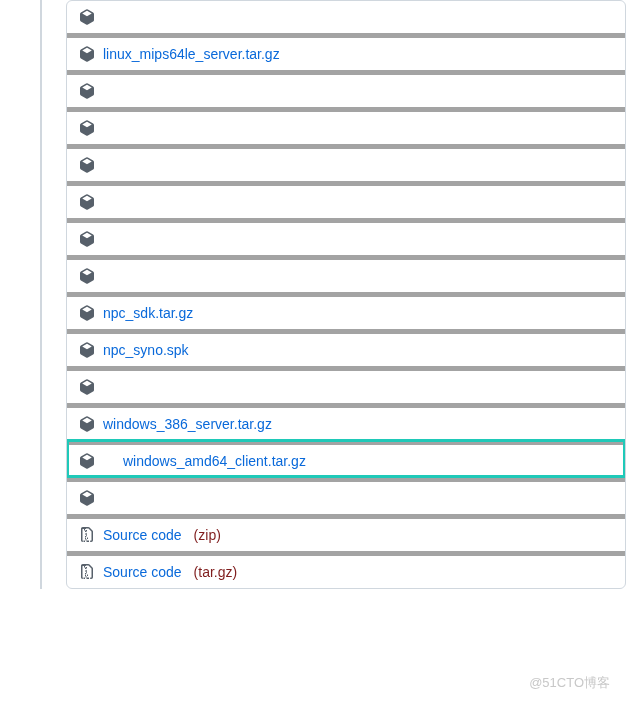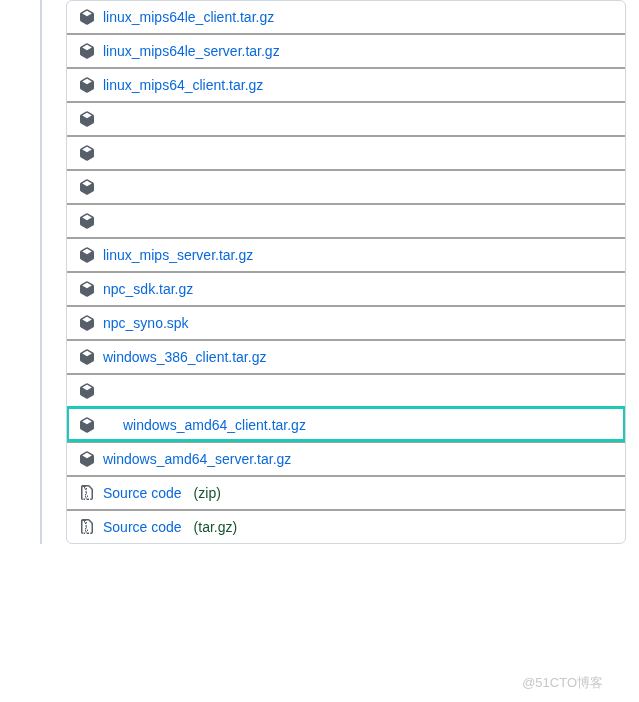--- a/index.html
+++ b/index.html
@@ -19,21 +19,21 @@
       margin-left: 24px;
       border: 1px solid #d0d7de;
       border-radius: 6px;
       overflow: hidden;
       width: 560px;
     }
     .asset-row {
       display: flex;
       align-items: center;
       padding: 8px 12px;
-      border-top: 2px solid #a3a3a3;
+      border-top: 5px solid #a3a3a3;
       gap: 8px;
     }
     .asset-row:first-child { border-top: none; }
     .asset-row.highlighted {
       outline: 3px solid #1fc9b8;
       outline-offset: -2px;
       position: relative;
       z-index: 1;
       gap: 28px;
     }
@@ -41,60 +41,51 @@
       color: #0969da;
       text-decoration: none;
       font-size: 14px;
     }
     .icon {
       flex-shrink: 0;
       color: #57606a;
       display: inline-flex;
     }
     .fmt {
-      color: #14532d;
+      color: #7f1d1d;
       margin-left: 4px;
     }
     .watermark {
       position: fixed;
-      right: 36px;
+      right: 29px;
       bottom: 10px;
       color: #c8c8c8;
       font-size: 13px;
       pointer-events: none;
     }
   </style>
 </head>
 <body>
 
 <div class="timeline">
   <div class="assets" id="asset-list">
       <div class="asset-row">
         <span class="icon">
           <svg viewBox="0 0 16 16" width="16" height="16" fill="currentColor">
             <path d="M8.878.392a1.75 1.75 0 0 0-1.756 0l-5.25 3.045A1.75 1.75 0 0 0 1 4.951v6.098c0 .624.332 1.2.872 1.514l5.25 3.045a1.75 1.75 0 0 0 1.756 0l5.25-3.045c.54-.313.872-.89.872-1.514V4.951c0-.624-.332-1.2-.872-1.514ZM7.875 1.69a.25.25 0 0 1 .25 0l4.63 2.685L8 7.133 3.245 4.375ZM2.5 5.677v5.372c0 .09.047.171.125.216l4.625 2.683V8.432Zm6.25 8.271 4.625-2.683a.25.25 0 0 0 .125-.216V5.677L8.75 8.432Z"></path>
           </svg>
         </span>
-        <a class="asset-link" href="#">linux_mips64le_client.tar.gz</a>
       </div>
       <div class="asset-row">
         <span class="icon">
           <svg viewBox="0 0 16 16" width="16" height="16" fill="currentColor">
             <path d="M8.878.392a1.75 1.75 0 0 0-1.756 0l-5.25 3.045A1.75 1.75 0 0 0 1 4.951v6.098c0 .624.332 1.2.872 1.514l5.25 3.045a1.75 1.75 0 0 0 1.756 0l5.25-3.045c.54-.313.872-.89.872-1.514V4.951c0-.624-.332-1.2-.872-1.514ZM7.875 1.69a.25.25 0 0 1 .25 0l4.63 2.685L8 7.133 3.245 4.375ZM2.5 5.677v5.372c0 .09.047.171.125.216l4.625 2.683V8.432Zm6.25 8.271 4.625-2.683a.25.25 0 0 0 .125-.216V5.677L8.75 8.432Z"></path>
           </svg>
         </span>
         <a class="asset-link" href="#">linux_mips64le_server.tar.gz</a>
-      </div>
-      <div class="asset-row">
-        <span class="icon">
-          <svg viewBox="0 0 16 16" width="16" height="16" fill="currentColor">
-            <path d="M8.878.392a1.75 1.75 0 0 0-1.756 0l-5.25 3.045A1.75 1.75 0 0 0 1 4.951v6.098c0 .624.332 1.2.872 1.514l5.25 3.045a1.75 1.75 0 0 0 1.756 0l5.25-3.045c.54-.313.872-.89.872-1.514V4.951c0-.624-.332-1.2-.872-1.514ZM7.875 1.69a.25.25 0 0 1 .25 0l4.63 2.685L8 7.133 3.245 4.375ZM2.5 5.677v5.372c0 .09.047.171.125.216l4.625 2.683V8.432Zm6.25 8.271 4.625-2.683a.25.25 0 0 0 .125-.216V5.677L8.75 8.432Z"></path>
-          </svg>
-        </span>
-        <a class="asset-link" href="#">linux_mips64_client.tar.gz</a>
       </div>
       <div class="asset-row">
         <span class="icon">
           <svg viewBox="0 0 16 16" width="16" height="16" fill="currentColor">
             <path d="M8.878.392a1.75 1.75 0 0 0-1.756 0l-5.25 3.045A1.75 1.75 0 0 0 1 4.951v6.098c0 .624.332 1.2.872 1.514l5.25 3.045a1.75 1.75 0 0 0 1.756 0l5.25-3.045c.54-.313.872-.89.872-1.514V4.951c0-.624-.332-1.2-.872-1.514ZM7.875 1.69a.25.25 0 0 1 .25 0l4.63 2.685L8 7.133 3.245 4.375ZM2.5 5.677v5.372c0 .09.047.171.125.216l4.625 2.683V8.432Zm6.25 8.271 4.625-2.683a.25.25 0 0 0 .125-.216V5.677L8.75 8.432Z"></path>
           </svg>
         </span>
       </div>
       <div class="asset-row">
         <span class="icon">
@@ -116,21 +107,27 @@
             <path d="M8.878.392a1.75 1.75 0 0 0-1.756 0l-5.25 3.045A1.75 1.75 0 0 0 1 4.951v6.098c0 .624.332 1.2.872 1.514l5.25 3.045a1.75 1.75 0 0 0 1.756 0l5.25-3.045c.54-.313.872-.89.872-1.514V4.951c0-.624-.332-1.2-.872-1.514ZM7.875 1.69a.25.25 0 0 1 .25 0l4.63 2.685L8 7.133 3.245 4.375ZM2.5 5.677v5.372c0 .09.047.171.125.216l4.625 2.683V8.432Zm6.25 8.271 4.625-2.683a.25.25 0 0 0 .125-.216V5.677L8.75 8.432Z"></path>
           </svg>
         </span>
       </div>
       <div class="asset-row">
         <span class="icon">
           <svg viewBox="0 0 16 16" width="16" height="16" fill="currentColor">
             <path d="M8.878.392a1.75 1.75 0 0 0-1.756 0l-5.25 3.045A1.75 1.75 0 0 0 1 4.951v6.098c0 .624.332 1.2.872 1.514l5.25 3.045a1.75 1.75 0 0 0 1.756 0l5.25-3.045c.54-.313.872-.89.872-1.514V4.951c0-.624-.332-1.2-.872-1.514ZM7.875 1.69a.25.25 0 0 1 .25 0l4.63 2.685L8 7.133 3.245 4.375ZM2.5 5.677v5.372c0 .09.047.171.125.216l4.625 2.683V8.432Zm6.25 8.271 4.625-2.683a.25.25 0 0 0 .125-.216V5.677L8.75 8.432Z"></path>
           </svg>
         </span>
-        <a class="asset-link" href="#">linux_mips_server.tar.gz</a>
+      </div>
+      <div class="asset-row">
+        <span class="icon">
+          <svg viewBox="0 0 16 16" width="16" height="16" fill="currentColor">
+            <path d="M8.878.392a1.75 1.75 0 0 0-1.756 0l-5.25 3.045A1.75 1.75 0 0 0 1 4.951v6.098c0 .624.332 1.2.872 1.514l5.25 3.045a1.75 1.75 0 0 0 1.756 0l5.25-3.045c.54-.313.872-.89.872-1.514V4.951c0-.624-.332-1.2-.872-1.514ZM7.875 1.69a.25.25 0 0 1 .25 0l4.63 2.685L8 7.133 3.245 4.375ZM2.5 5.677v5.372c0 .09.047.171.125.216l4.625 2.683V8.432Zm6.25 8.271 4.625-2.683a.25.25 0 0 0 .125-.216V5.677L8.75 8.432Z"></path>
+          </svg>
+        </span>
       </div>
       <div class="asset-row">
         <span class="icon">
           <svg viewBox="0 0 16 16" width="16" height="16" fill="currentColor">
             <path d="M8.878.392a1.75 1.75 0 0 0-1.756 0l-5.25 3.045A1.75 1.75 0 0 0 1 4.951v6.098c0 .624.332 1.2.872 1.514l5.25 3.045a1.75 1.75 0 0 0 1.756 0l5.25-3.045c.54-.313.872-.89.872-1.514V4.951c0-.624-.332-1.2-.872-1.514ZM7.875 1.69a.25.25 0 0 1 .25 0l4.63 2.685L8 7.133 3.245 4.375ZM2.5 5.677v5.372c0 .09.047.171.125.216l4.625 2.683V8.432Zm6.25 8.271 4.625-2.683a.25.25 0 0 0 .125-.216V5.677L8.75 8.432Z"></path>
           </svg>
         </span>
         <a class="asset-link" href="#">npc_sdk.tar.gz</a>
       </div>
       <div class="asset-row">
@@ -140,44 +137,43 @@
           </svg>
         </span>
         <a class="asset-link" href="#">npc_syno.spk</a>
       </div>
       <div class="asset-row">
         <span class="icon">
           <svg viewBox="0 0 16 16" width="16" height="16" fill="currentColor">
             <path d="M8.878.392a1.75 1.75 0 0 0-1.756 0l-5.25 3.045A1.75 1.75 0 0 0 1 4.951v6.098c0 .624.332 1.2.872 1.514l5.25 3.045a1.75 1.75 0 0 0 1.756 0l5.25-3.045c.54-.313.872-.89.872-1.514V4.951c0-.624-.332-1.2-.872-1.514ZM7.875 1.69a.25.25 0 0 1 .25 0l4.63 2.685L8 7.133 3.245 4.375ZM2.5 5.677v5.372c0 .09.047.171.125.216l4.625 2.683V8.432Zm6.25 8.271 4.625-2.683a.25.25 0 0 0 .125-.216V5.677L8.75 8.432Z"></path>
           </svg>
         </span>
-        <a class="asset-link" href="#">windows_386_client.tar.gz</a>
       </div>
       <div class="asset-row">
         <span class="icon">
           <svg viewBox="0 0 16 16" width="16" height="16" fill="currentColor">
             <path d="M8.878.392a1.75 1.75 0 0 0-1.756 0l-5.25 3.045A1.75 1.75 0 0 0 1 4.951v6.098c0 .624.332 1.2.872 1.514l5.25 3.045a1.75 1.75 0 0 0 1.756 0l5.25-3.045c.54-.313.872-.89.872-1.514V4.951c0-.624-.332-1.2-.872-1.514ZM7.875 1.69a.25.25 0 0 1 .25 0l4.63 2.685L8 7.133 3.245 4.375ZM2.5 5.677v5.372c0 .09.047.171.125.216l4.625 2.683V8.432Zm6.25 8.271 4.625-2.683a.25.25 0 0 0 .125-.216V5.677L8.75 8.432Z"></path>
           </svg>
         </span>
+        <a class="asset-link" href="#">windows_386_server.tar.gz</a>
       </div>
       <div class="asset-row highlighted">
         <span class="icon">
           <svg viewBox="0 0 16 16" width="16" height="16" fill="currentColor">
             <path d="M8.878.392a1.75 1.75 0 0 0-1.756 0l-5.25 3.045A1.75 1.75 0 0 0 1 4.951v6.098c0 .624.332 1.2.872 1.514l5.25 3.045a1.75 1.75 0 0 0 1.756 0l5.25-3.045c.54-.313.872-.89.872-1.514V4.951c0-.624-.332-1.2-.872-1.514ZM7.875 1.69a.25.25 0 0 1 .25 0l4.63 2.685L8 7.133 3.245 4.375ZM2.5 5.677v5.372c0 .09.047.171.125.216l4.625 2.683V8.432Zm6.25 8.271 4.625-2.683a.25.25 0 0 0 .125-.216V5.677L8.75 8.432Z"></path>
           </svg>
         </span>
         <a class="asset-link" href="#">windows_amd64_client.tar.gz</a>
       </div>
       <div class="asset-row">
         <span class="icon">
           <svg viewBox="0 0 16 16" width="16" height="16" fill="currentColor">
             <path d="M8.878.392a1.75 1.75 0 0 0-1.756 0l-5.25 3.045A1.75 1.75 0 0 0 1 4.951v6.098c0 .624.332 1.2.872 1.514l5.25 3.045a1.75 1.75 0 0 0 1.756 0l5.25-3.045c.54-.313.872-.89.872-1.514V4.951c0-.624-.332-1.2-.872-1.514ZM7.875 1.69a.25.25 0 0 1 .25 0l4.63 2.685L8 7.133 3.245 4.375ZM2.5 5.677v5.372c0 .09.047.171.125.216l4.625 2.683V8.432Zm6.25 8.271 4.625-2.683a.25.25 0 0 0 .125-.216V5.677L8.75 8.432Z"></path>
           </svg>
         </span>
-        <a class="asset-link" href="#">windows_amd64_server.tar.gz</a>
       </div>
       <div class="asset-row">
         <span class="icon">
           <svg viewBox="0 0 16 16" width="16" height="16" fill="currentColor">
             <path d="M3.5 1.75v11.5c0 .09.048.173.126.217a.75.75 0 0 1-.752 1.298A1.748 1.748 0 0 1 2 13.25V1.75C2 .784 2.784 0 3.75 0h5.586c.464 0 .909.184 1.237.513l2.914 2.914c.329.328.513.773.513 1.237v8.586A1.75 1.75 0 0 1 12.25 15h-.5a.75.75 0 0 1 0-1.5h.5a.25.25 0 0 0 .25-.25V4.664a.25.25 0 0 0-.073-.177l-2.914-2.914a.25.25 0 0 0-.177-.073H7v1.5h1v1.5H7v1.25a.75.75 0 0 1 .75.75v2A.75.75 0 0 1 7 9.5v.5H6V9h1V7.5H6v-1h1V5H6V3.5h1V2H6v1.5H5V2H3.75a.25.25 0 0 0-.25.25ZM9 13.5h1V15H7.5v-1.5H9Zm-3 0v1.5H4.5v-1.5H6Zm1.5-1.5v1.5h-1v-1.5h1Zm1.5 0h-1v-1.5h1v1.5Zm-3 0v-1.5h1v1.5H6Z"></path>
           </svg>
         </span>
         <a class="asset-link" href="#">Source code</a>
         <span class="fmt">(zip)</span>
       </div>

